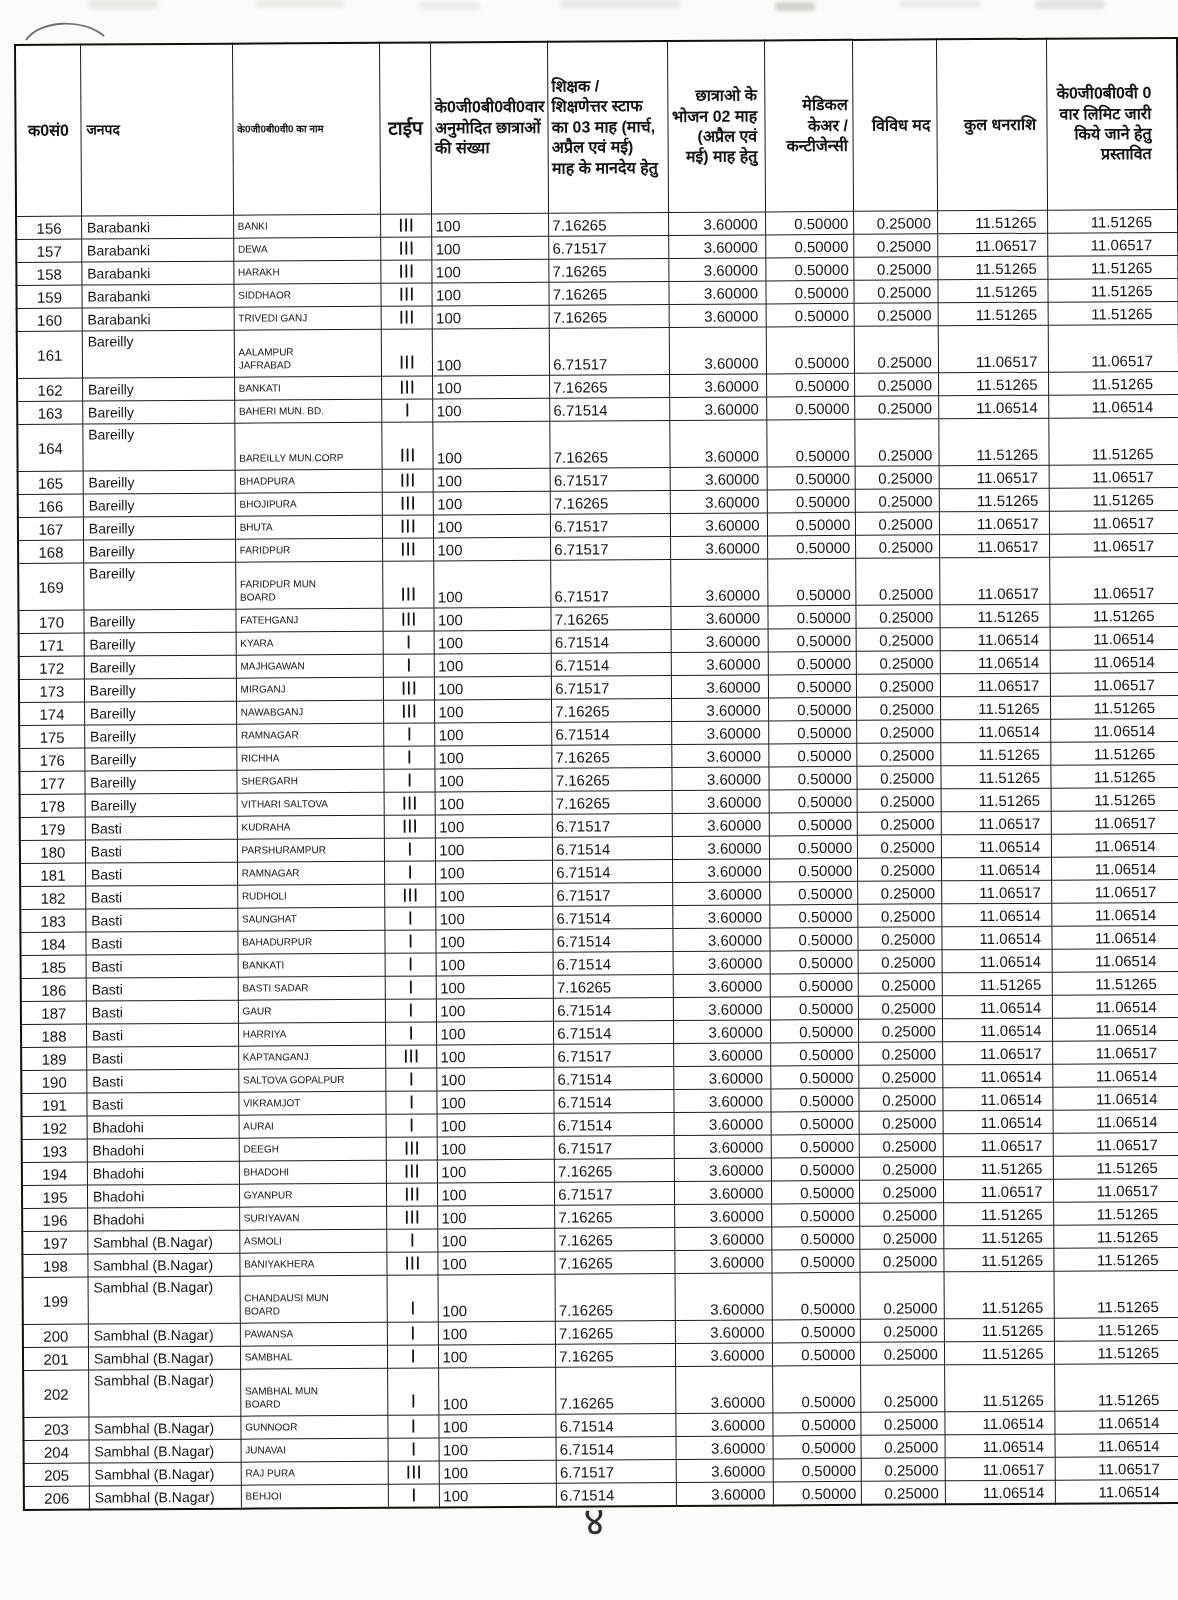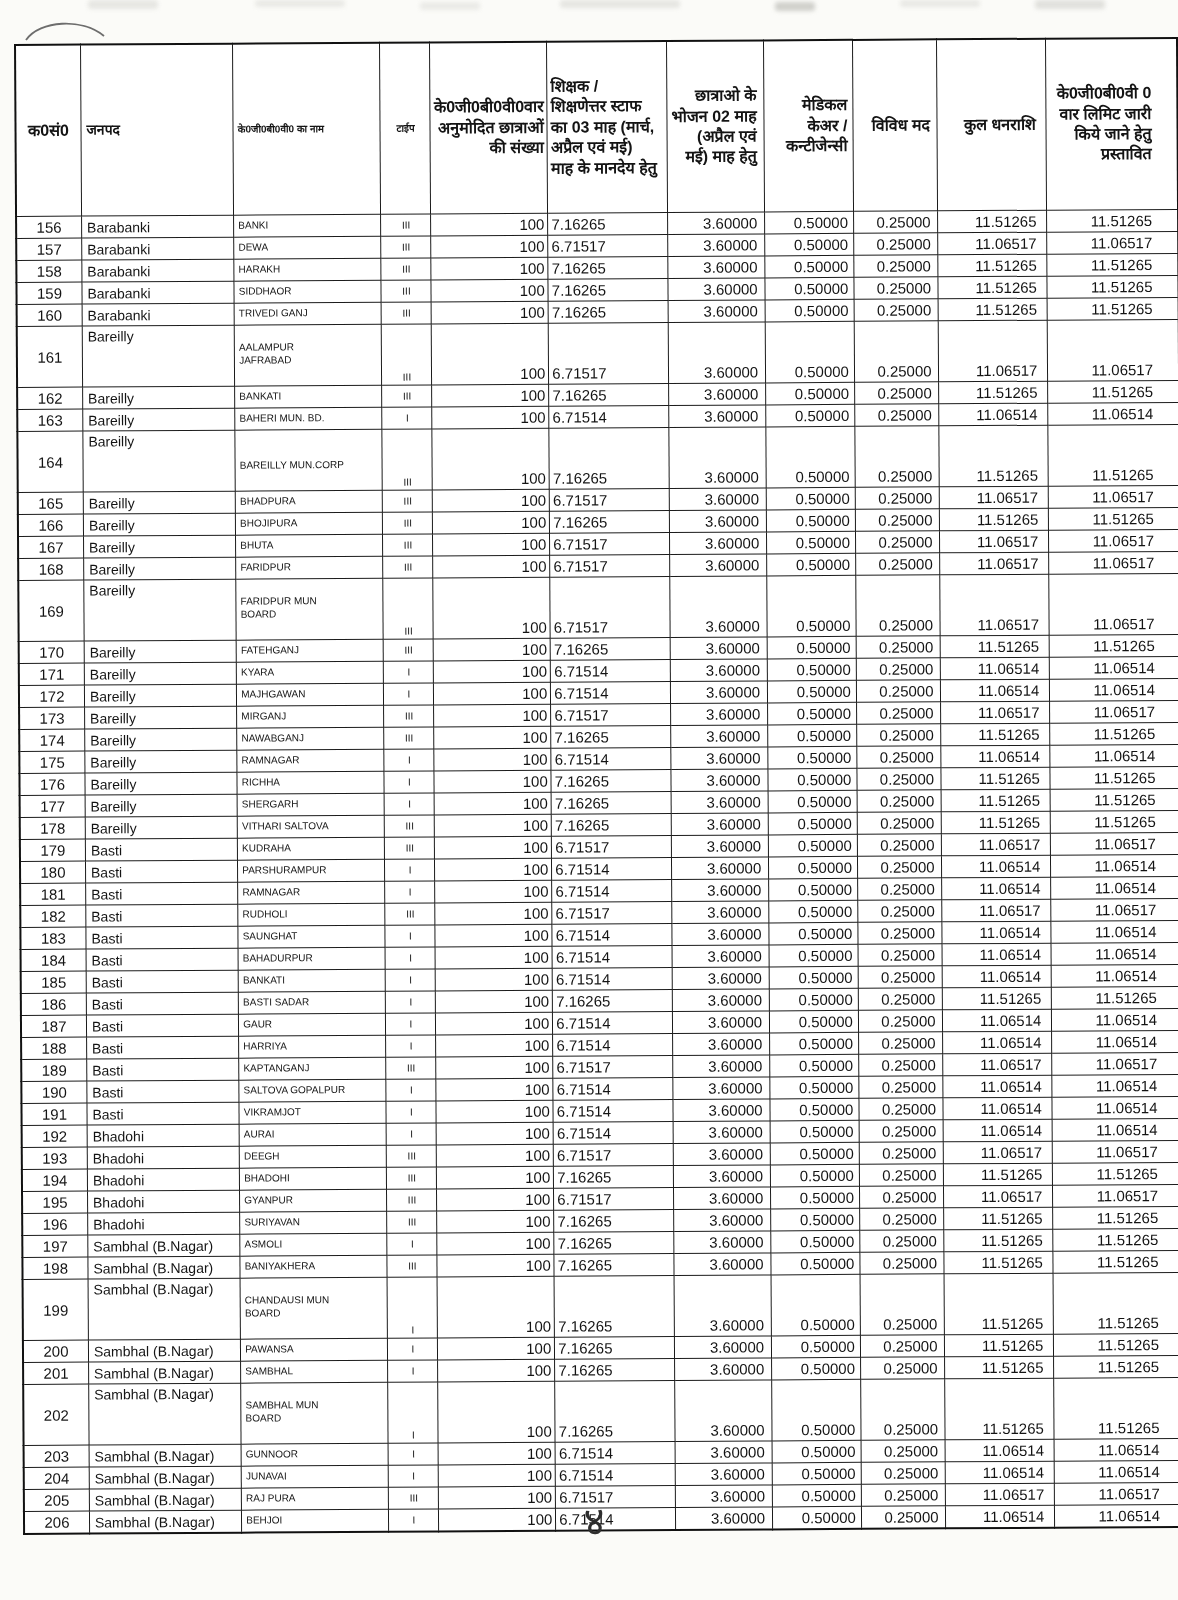--- a/index.html
+++ b/index.html
@@ -50,30 +50,30 @@
   }
   tbody td{
     height:21px;
     font-size:15px;
     vertical-align:middle;
     padding:0 3px;
     background:#fff;
   }
   tr.tall td{height:41px;}
   tr.tall td.c-district{vertical-align:top;padding-top:2px;}
-  tr.tall td.c-name{vertical-align:bottom;padding-bottom:19px;}
+  tr.tall td.c-name{vertical-align:bottom;padding-bottom:5px;}
   tr.tall td.c-type,tr.tall td.c-approved,tr.tall td.c-honorarium,
   tr.tall td.c-food,tr.tall td.c-medical,tr.tall td.c-misc,
   tr.tall td.c-total,tr.tall td.c-limit{vertical-align:bottom;padding-bottom:2px;}
 
   .c-sno{width:60px;text-align:center;}
   .c-district{width:153px;text-align:left;padding-left:5px;font-size:14px;}
   .c-name{width:146px;text-align:left;padding-left:4px;font-size:10px;white-space:pre-line;line-height:1.25;}
-  .c-type{width:46px;text-align:center;font-size:10px;border-radius:8px;}
-  .c-approved{width:85px;text-align:right;}
+  .c-type{width:46px;text-align:center;font-size:19px;border-radius:8px;}
+  .c-approved{width:85px;text-align:left;}
   .c-honorarium{width:113px;text-align:left;padding-right:9px;}
   .c-food{width:90px;text-align:right;padding-right:7px;}
   .c-medical{width:82px;text-align:right;padding-right:5px;border-radius:19px;}
   .c-misc{width:76px;text-align:right;padding-right:6px;}
   .c-total{width:100px;text-align:right;padding-right:10px;}
   .c-limit{width:104px;text-align:right;padding-right:25px;}
 
   tbody td.c-district,tbody td.c-name{letter-spacing:0;}
 
   .page-number{

